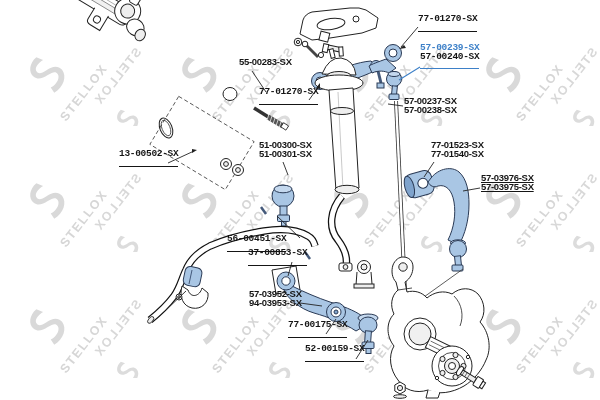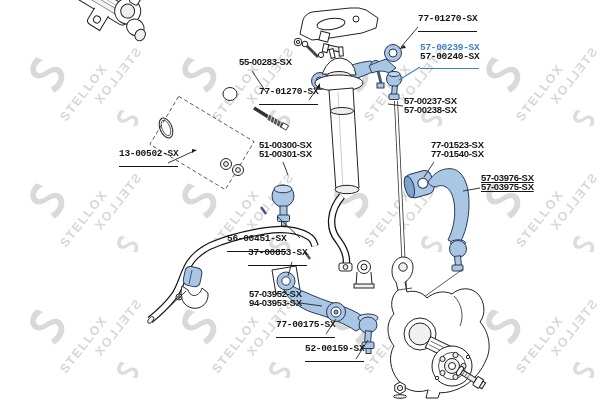--- a/index.html
+++ b/index.html
@@ -340,21 +340,21 @@
       <div class="plabel ul" style="left: 227px; top: 203px; margin-top: 32px;">
         <div>56-00451-SX</div>
       </div>
       <div class="plabel ul" style="left: 248px; top: 249px;">
         <div>37-00853-SX</div>
       </div>
       <div class="plabel" style="left: 249px; top: 290px;">
         <div>57-03952-SX</div>
         <div>94-03953-SX</div>
       </div>
-      <div class="plabel ul" style="left: 276px; top: 321px;">
+      <div class="plabel ul" style="left: 288px; top: 321px;">
         <div>77-00175-SX</div>
       </div>
       <div class="plabel ul" style="left: 305px; top: 345px;">
         <div>52-00159-SX</div>
       </div>
       <div class="plabel" style="left: 431px; top: 141px; text-align: right;">
         <div>77-01523-SX</div>
         <div>77-01540-SX</div>
       </div>
       <div class="plabel" style="left: 481px; top: 174px; text-decoration: underline;">

